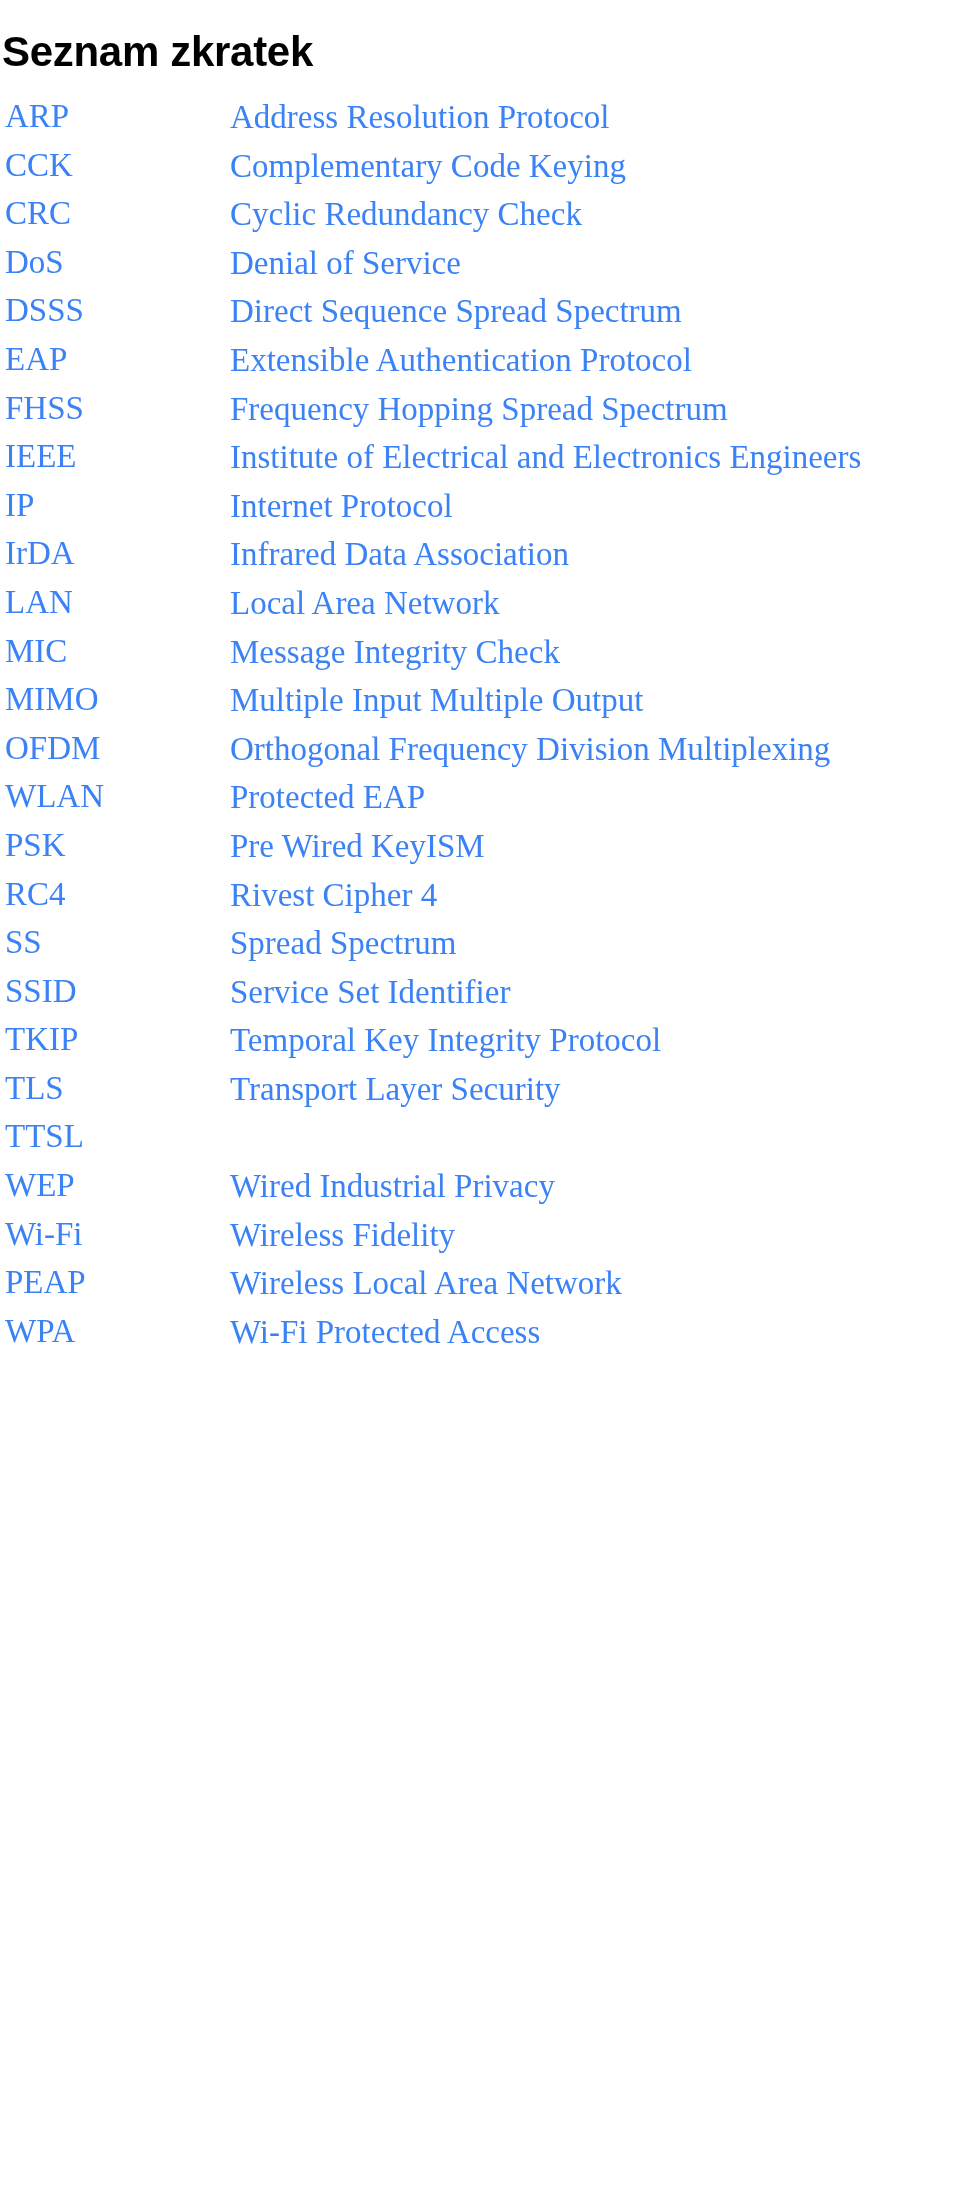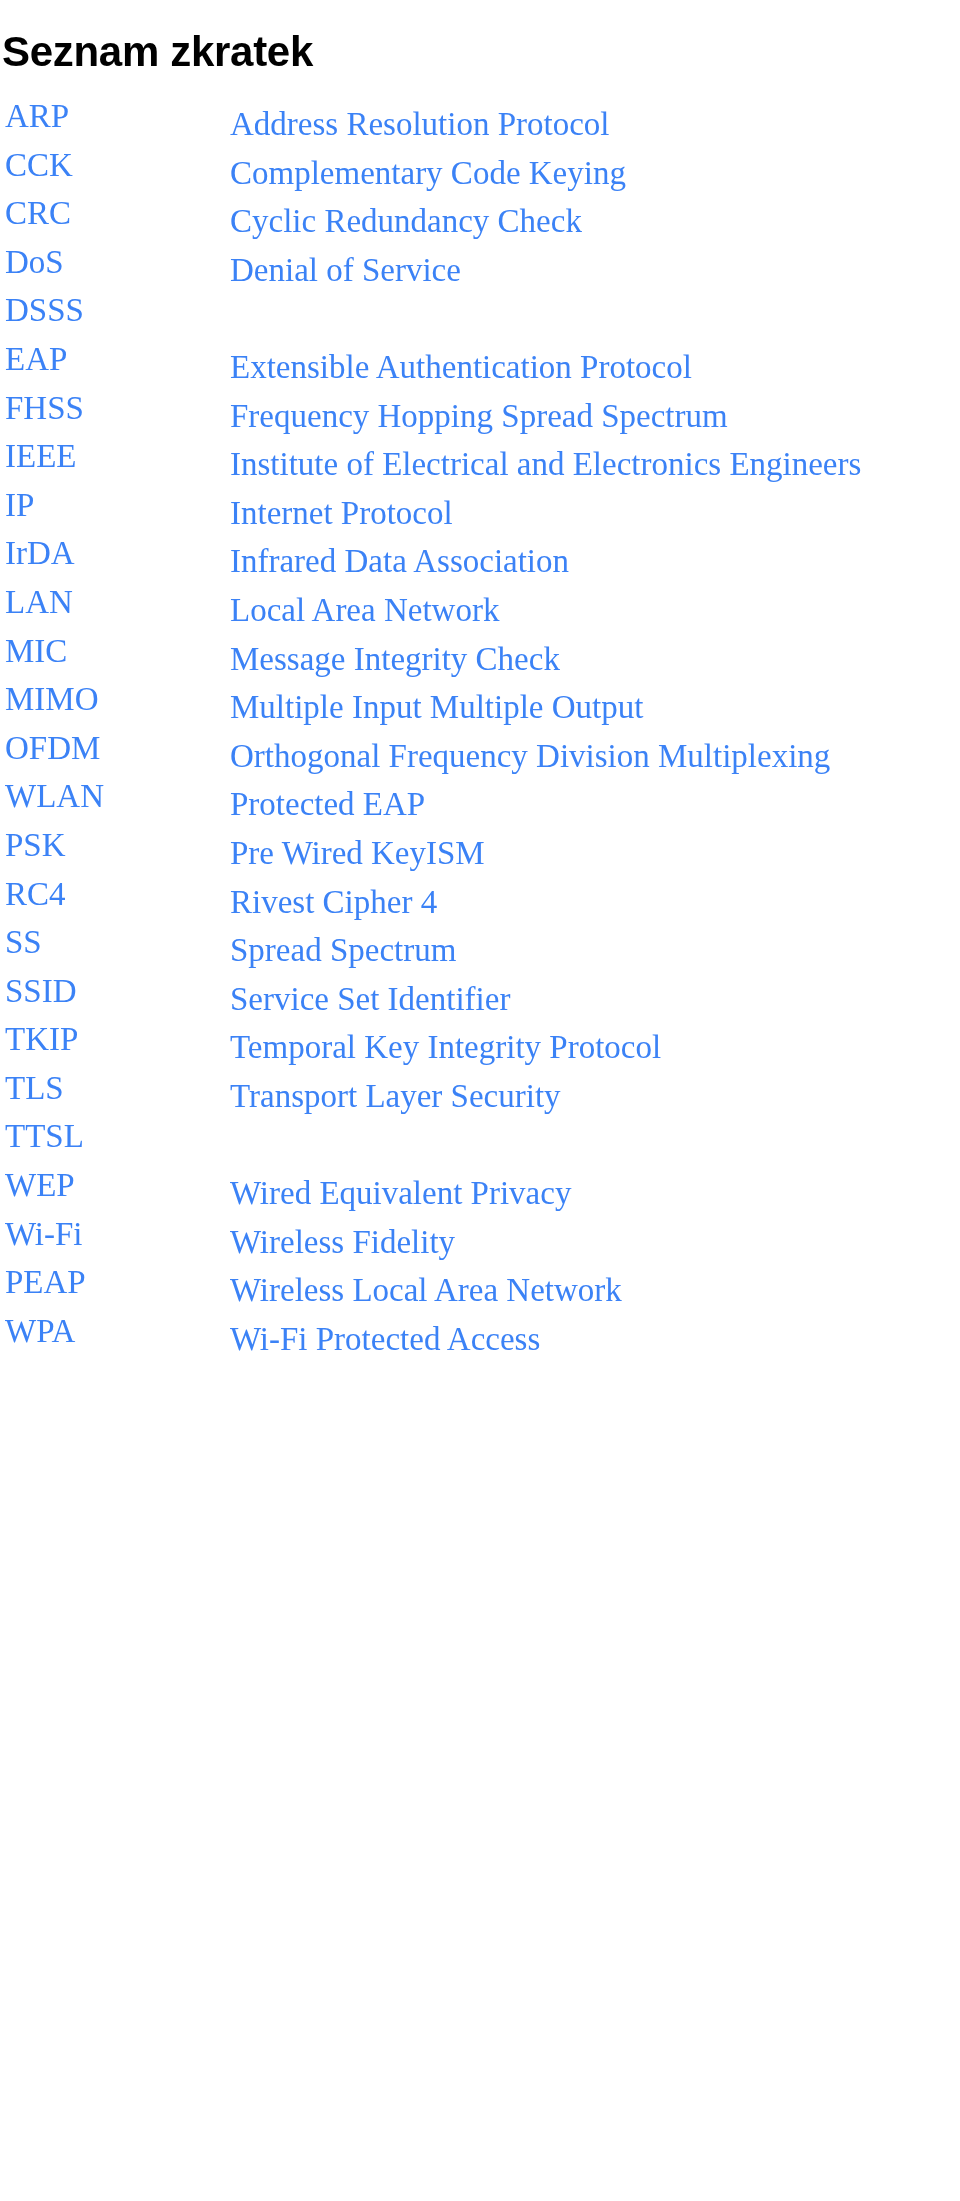--- a/index.html
+++ b/index.html
@@ -44,21 +44,21 @@
   .abbrev-term {
     position: absolute;
     left: 5px;
     top: 0;
     font-family: "Liberation Serif", "DejaVu Serif", serif;
     font-size: 33px;
   }
   .abbrev-def {
     position: absolute;
     left: 230px;
-    top: 8px;
+    top: 1px;
     font-family: "Liberation Serif", "DejaVu Serif", serif;
     font-size: 33px;
   }
   .page-number {
     position: absolute;
     left: 688px;
     top: 2150px;
     font-family: "Liberation Serif", "DejaVu Serif", serif;
     font-size: 33px;
     color: #000000;
@@ -83,20 +83,21 @@
       <div class="abbrev-row">
         <span class="abbrev-term">CRC</span>
         <span class="abbrev-def">Cyclic Redundancy Check</span>
       </div>
       <div class="abbrev-row">
         <span class="abbrev-term">DoS</span>
         <span class="abbrev-def">Denial of Service</span>
       </div>
       <div class="abbrev-row">
         <span class="abbrev-term">DSSS</span>
+        <span class="abbrev-def">Direct Sequence Spread Spectrum</span>
       </div>
       <div class="abbrev-row">
         <span class="abbrev-term">EAP</span>
         <span class="abbrev-def">Extensible Authentication Protocol</span>
       </div>
       <div class="abbrev-row">
         <span class="abbrev-term">FHSS</span>
         <span class="abbrev-def">Frequency Hopping Spread Spectrum</span>
       </div>
       <div class="abbrev-row">
@@ -153,21 +154,21 @@
       </div>
       <div class="abbrev-row">
         <span class="abbrev-term">TLS</span>
         <span class="abbrev-def">Transport Layer Security</span>
       </div>
       <div class="abbrev-row">
         <span class="abbrev-term">TTSL</span>
       </div>
       <div class="abbrev-row">
         <span class="abbrev-term">WEP</span>
-        <span class="abbrev-def">Wired Equivalent Privacy</span>
+        <span class="abbrev-def">Wired Industrial Privacy</span>
       </div>
       <div class="abbrev-row">
         <span class="abbrev-term">Wi-Fi</span>
         <span class="abbrev-def">Wireless Fidelity</span>
       </div>
       <div class="abbrev-row">
         <span class="abbrev-term">PEAP</span>
         <span class="abbrev-def">Wireless Local Area Network</span>
       </div>
       <div class="abbrev-row">

